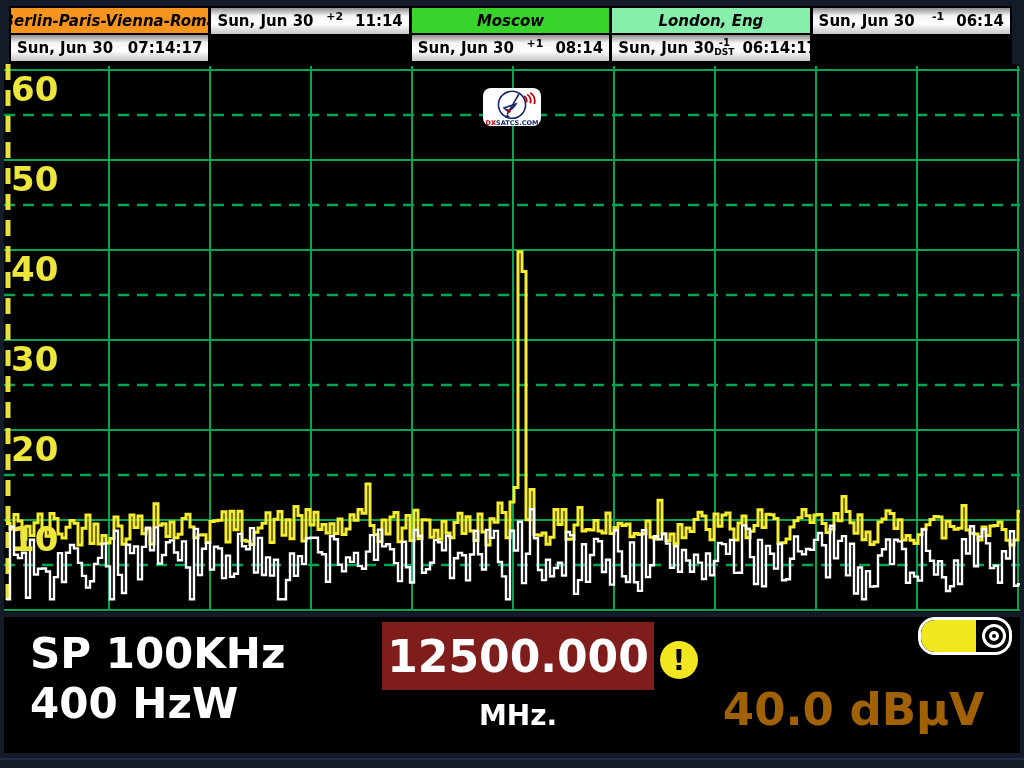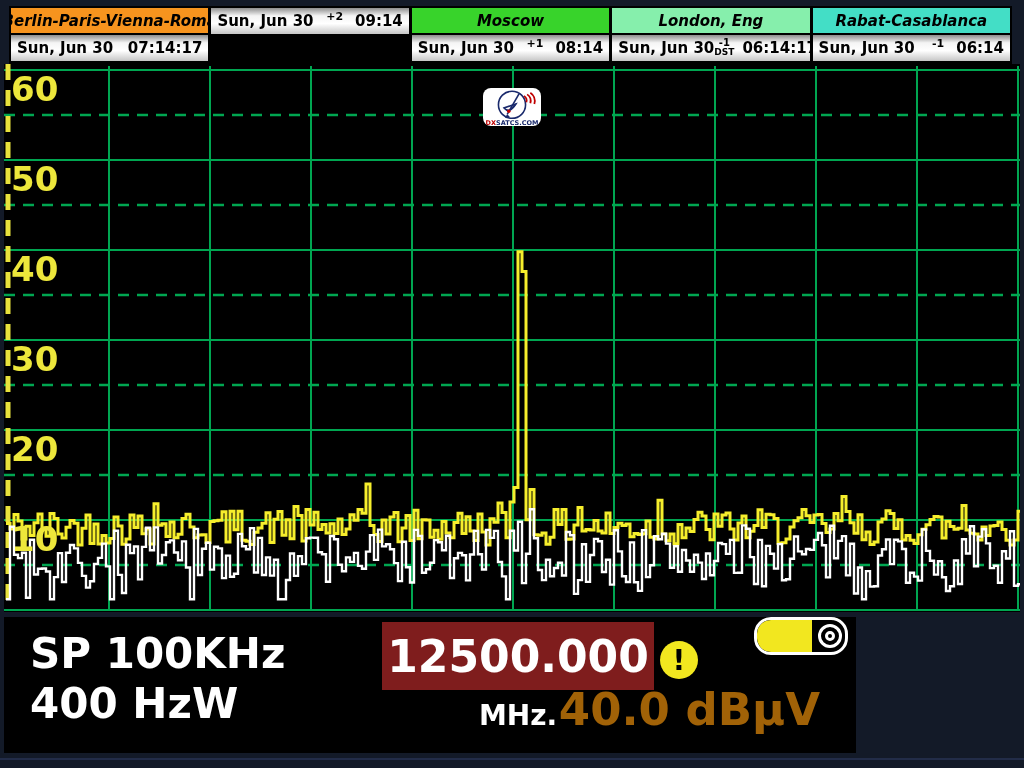--- a/index.html
+++ b/index.html
@@ -32,21 +32,21 @@
 
   
   .logo{position:absolute;left:483px;top:88px;width:58px;height:38px;
     background:#fff;border-radius:8px;display:flex;flex-direction:column;
     align-items:center;justify-content:flex-start;overflow:hidden;}
   .logo-text{font-size:6.5px;font-weight:bold;line-height:1;margin-top:-2px;}
   .logo-dx{color:#c00000;}
   .logo-rest{color:#1a2a6c;}
 
   
-  .footer{position:absolute;left:4px;top:617px;width:852px;height:136px;background:#000;}
+  .footer{position:absolute;left:4px;top:617px;width:1016px;height:136px;background:#000;}
   .sp-label{position:absolute;left:26px;top:12px;color:#fff;font-weight:bold;
     font-size:42px;line-height:1.2;white-space:nowrap;}
   .freq-box{position:absolute;left:378px;top:5px;width:272px;height:68px;
     background:#7f1d1d;display:flex;align-items:center;justify-content:center;}
   .freq-value{color:#fff;font-weight:bold;font-size:44px;white-space:nowrap;}
   .freq-unit{position:absolute;left:378px;top:82px;width:272px;text-align:center;
     color:#fff;font-weight:bold;font-size:28px;}
   .alert-icon{position:absolute;left:656px;top:24px;width:38px;height:38px;
     border-radius:50%;background:#f2e71f;color:#000;display:flex;align-items:center;
     justify-content:center;font-weight:900;font-size:28px;}
@@ -76,21 +76,21 @@
         <span class="t-date">Sun, Jun 30</span>
         <span class="t-offset"></span>
         <span class="t-time">07:14:17</span>
       </div>
     </div>
 
     <div class="clock-col">
       <div class="time-row">
         <span class="t-date">Sun, Jun 30</span>
         <span class="t-offset">+2</span>
-        <span class="t-time">09:14</span>
+        <span class="t-time">11:14</span>
       </div>
     </div>
 
     <div class="clock-col">
       <div class="city" style="background: rgb(56, 211, 43);">Moscow</div>
       <div class="time-row">
         <span class="t-date">Sun, Jun 30</span>
         <span class="t-offset">+1</span>
         <span class="t-time">08:14</span>
       </div>
@@ -102,21 +102,20 @@
         <span class="t-date">Sun, Jun 30</span>
         <span class="dst-stack">
           <span class="dst-sup">-1</span>
           <span class="dst-label">DST</span>
         </span>
         <span class="t-time">06:14:17</span>
       </div>
     </div>
 
     <div class="clock-col">
-      <div class="city" style="background: rgb(67, 222, 198);">Rabat-Casablanca</div>
       <div class="time-row">
         <span class="t-date">Sun, Jun 30</span>
         <span class="t-offset">-1</span>
         <span class="t-time">06:14</span>
       </div>
     </div>
   </div>
 
   <div class="plot">
     <svg id="spec" width="1024" height="553" xmlns="http://www.w3.org/2000/svg">

